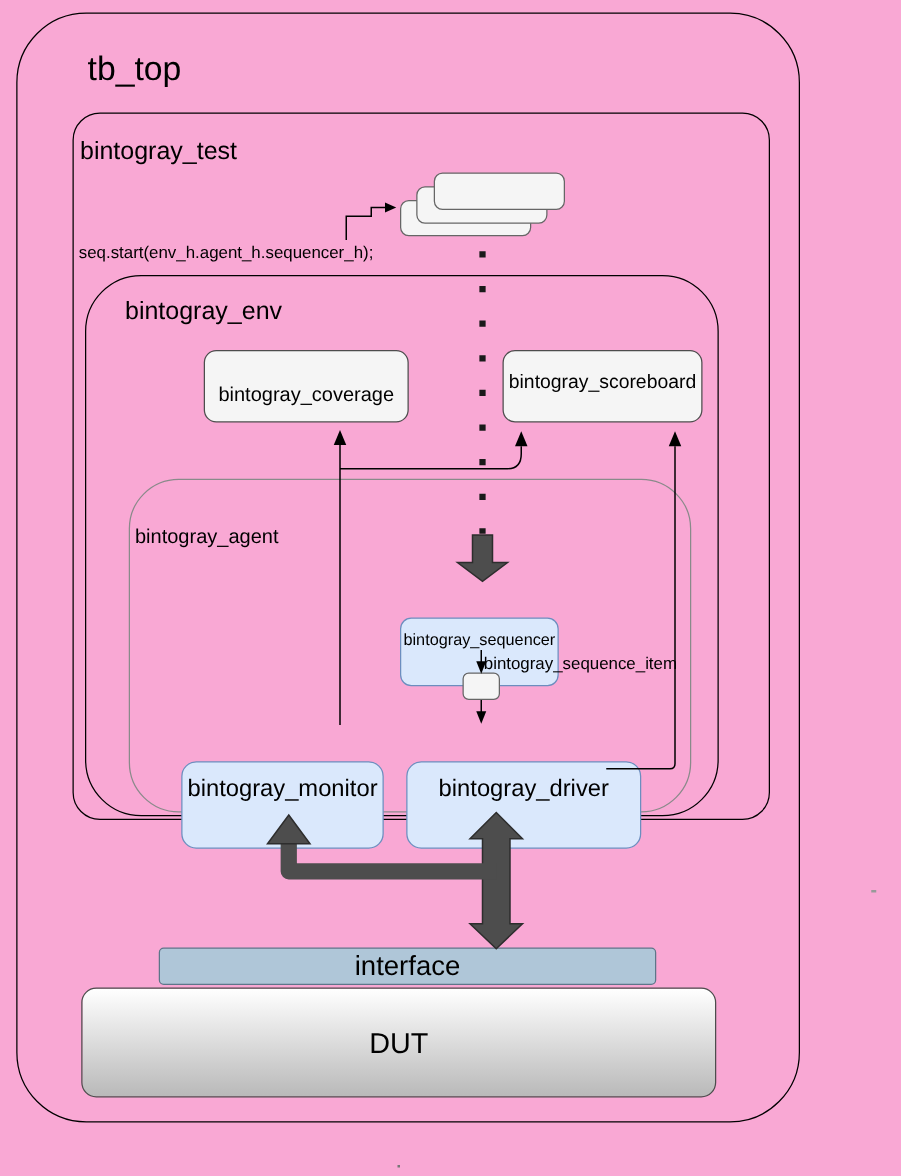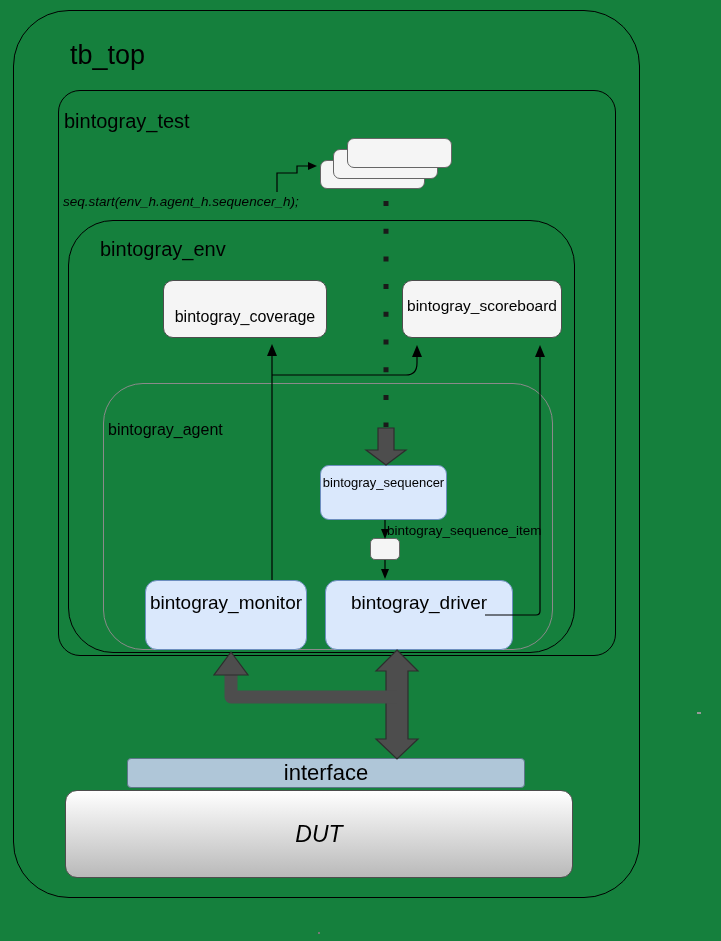--- a/index.html
+++ b/index.html
@@ -4,29 +4,29 @@
 <style>
   :root{
     --node-blue-fill:#dae8fc; --node-blue-border:#6c8ebf;
     --node-gray-fill:#f5f5f5; --node-gray-border:#4d4d4d;
     --interface-fill:#afc6d8; --interface-border:#5d7689;
     --dut-gradient-top:#ffffff; --dut-gradient-bottom:#b9b9b9;
     --thick-arrow:#4d4d4d; --line:#000000; --agent-border:#8a8a8a;
   }
   html,body{margin:0;padding:0;background:#fff;}
   .canvas{
-    position:relative;width:721px;height:941px;background:#15803d;overflow:hidden;
+    position:relative;width:721px;height:941px;background:#f9a8d4;overflow:hidden;
     font-family:"Liberation Sans","DejaVu Sans",sans-serif;color:#000;
   }
   .abs{position:absolute;box-sizing:border-box;}
   .container{border:1.4px solid #000;background:transparent;}
   .lbl{position:absolute;white-space:nowrap;line-height:1.15;}
   .node{border:1px solid var(--node-gray-border);background:var(--node-gray-fill);
         display:flex;justify-content:center;align-items:flex-start;}
-  .node-blue{border:1px solid var(--node-blue-border);background:var(--node-blue-fill);}
+  .node-blue{border:1px solid var(--node-blue-border);background:var(--node-blue-fill);margin-top:29px;}
   .node span{white-space:nowrap;}
   svg.overlay{position:absolute;left:0;top:0;z-index:30;pointer-events:none;}
   .thin{stroke:var(--line);stroke-width:1.2;fill:none;}
   .head{fill:var(--line);stroke:none;}
   .thick{fill:var(--thick-arrow);stroke:#2d2d2d;stroke-width:1.2;}
   .thickline{stroke:var(--thick-arrow);stroke-width:13;fill:none;stroke-linejoin:round;}
   .dot-artifact{position:absolute;background:#777;}
 </style>
 </head>
 <body>
@@ -37,21 +37,21 @@
   <div class="lbl" style="left:70px;top:40px;font-size:27px;">tb_top</div>
 
   <div class="abs container" style="left:58px;top:90px;width:558px;height:566px;border-radius:22px;"></div>
   <div class="lbl" style="left:64px;top:110px;font-size:20px;">bintogray_test</div>
 
 
   <div class="abs" style="left:320px;top:160px;width:105px;height:29px;border-radius:7px;border:1px solid #666;background:var(--node-gray-fill);z-index:3;"></div>
   <div class="abs" style="left:333px;top:149px;width:105px;height:30px;border-radius:7px;border:1px solid #666;background:var(--node-gray-fill);z-index:4;"></div>
   <div class="abs" style="left:347px;top:138px;width:105px;height:30px;border-radius:7px;border:1px solid #666;background:var(--node-gray-fill);z-index:5;"></div>
 
-  <div class="lbl" style="left:63px;top:194px;font-size:13.5px;font-style:italic;">seq.start(env_h.agent_h.sequencer_h);</div>
+  <div class="lbl" style="left:63px;top:194px;font-size:13.5px;">seq.start(env_h.agent_h.sequencer_h);</div>
 
   <div class="abs container" style="left:68px;top:220px;width:507px;height:433px;border-radius:45px;"></div>
   <div class="lbl" style="left:100px;top:238px;font-size:20px;">bintogray_env</div>
 
   <div class="abs container" style="left:103px;top:383px;width:450px;height:267px;border-radius:40px;border-color:var(--agent-border);border-width:1px;"></div>
   <div class="lbl" style="left:108px;top:421px;font-size:16px;">bintogray_agent</div>
 
   <div class="abs node" style="left:163px;top:280px;width:164px;height:58px;border-radius:10px;padding-top:27px;">
     <span style="font-size:16px;">bintogray_coverage</span>
   </div>
@@ -69,21 +69,21 @@
   <div class="abs node node-blue" style="left:145px;top:580px;width:162px;height:70px;border-radius:12px;padding-top:11px;">
     <span style="font-size:19px;">bintogray_monitor</span>
   </div>
   <div class="abs node node-blue" style="left:325px;top:580px;width:188px;height:70px;border-radius:12px;padding-top:11px;">
     <span style="font-size:19px;">bintogray_driver</span>
   </div>
 
   <div class="abs" style="left:127px;top:758px;width:398px;height:30px;border-radius:4px;border:1px solid var(--interface-border);background:var(--interface-fill);display:flex;justify-content:center;align-items:center;z-index:6;">
     <span style="font-size:22px;">interface</span>
   </div>
-  <div class="abs" style="left:65px;top:790px;width:508px;height:88px;border-radius:12px;border:1px solid #4d4d4d;background:linear-gradient(var(--dut-gradient-top),var(--dut-gradient-bottom));display:flex;justify-content:center;align-items:center;z-index:5;font-style:italic;">
+  <div class="abs" style="left:65px;top:790px;width:508px;height:88px;border-radius:12px;border:1px solid #4d4d4d;background:linear-gradient(var(--dut-gradient-top),var(--dut-gradient-bottom));display:flex;justify-content:center;align-items:center;z-index:5;">
     <span style="font-size:23px;">DUT</span>
   </div>
 
   <svg class="overlay" width="721" height="941" viewBox="0 0 721 941">
 
     <g>
       <path class="thin" d="M277,192 L277,173 L297,173 L297,166 L308,166"></path>
       <polygon class="head" points="317,166 308,162 308,170"></polygon>
     </g>
 

